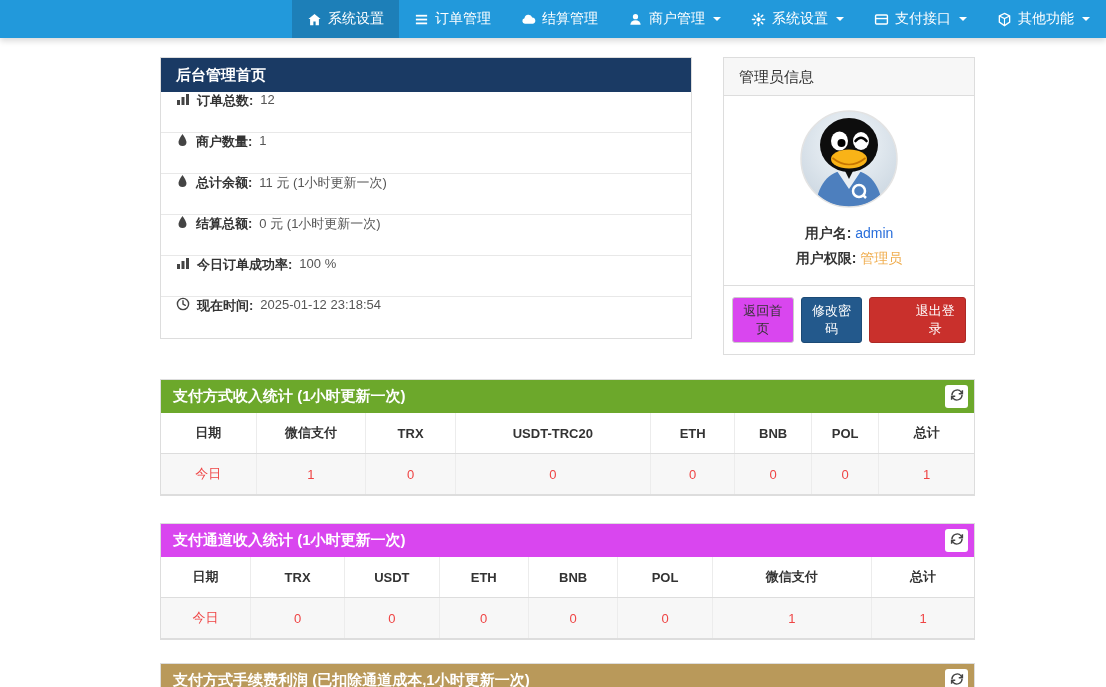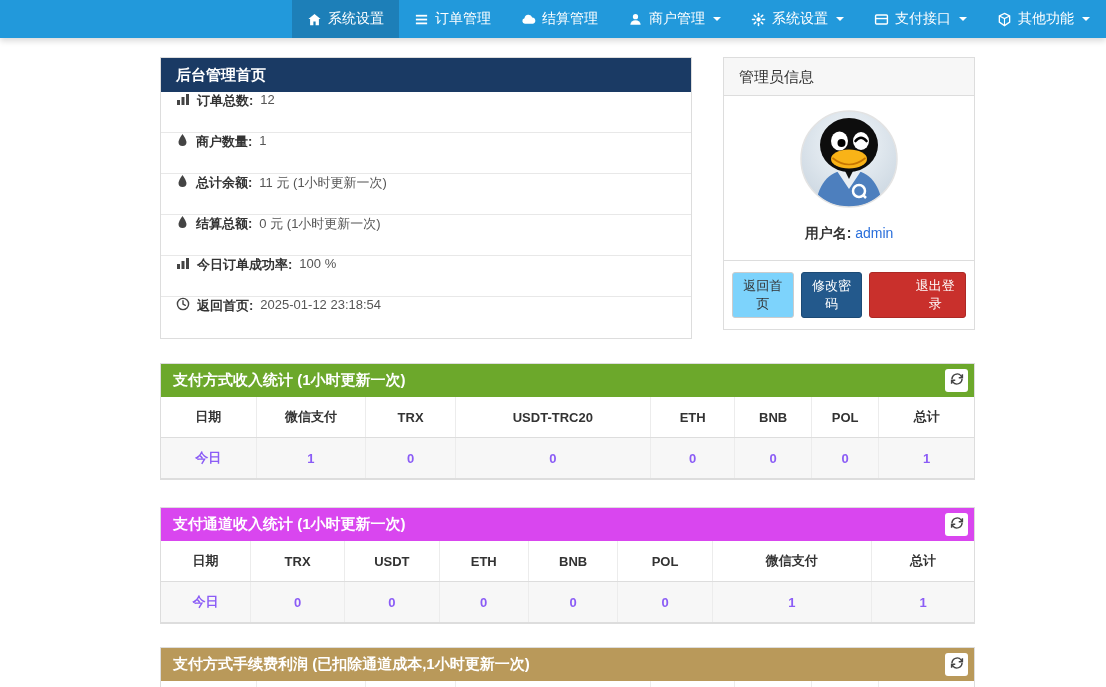--- a/index.html
+++ b/index.html
@@ -38,41 +38,41 @@
   .admin-header { background:#f7f7f7; border-bottom:1px solid #ddd; color:#333;
                   font-size:15px; padding:0 15px; height:38px; line-height:37px; }
   .admin-body { padding:13px 10px 14px; text-align:center; }
   .avatar-wrap { display:flex; justify-content:center; margin-bottom:8px; }
   .admin-line { font-size:14px; line-height:25px; color:#333; font-weight:bold; }
   .link-blue { color:#2a6fdb; font-weight:normal; text-decoration:none; cursor:pointer; }
   .role-orange { color:#f0ad4e; font-weight:normal; }
   .admin-footer { border-top:1px solid #ddd; padding:11px 8px; display:flex; justify-content:center; gap:7px; }
   .btn { font-size:13px; padding:4px 9px; border-radius:3px; border:1px solid transparent;
          cursor:pointer; font-family:inherit; line-height:1.4; }
-  .btn-default { background:#7dd3fc; border-color:#ccc; color:#333; }
+  .btn-default { background:#d946ef; border-color:#ccc; color:#333; }
   .btn-primary { background:#23598c; border-color:#1c4a75; color:#fff; }
   .btn-danger  { background:#c9302c; border-color:#ac2925; color:#fff;padding-left:44px; }
 
   
   .tbl { margin-top:24px; border:1px solid #ddd; background:#fff; }
   .tbl-2 { margin-top:27px; }
   .tbl-3 { margin-top:23px; }
   .bar { display:flex; align-items:center; justify-content:space-between;
          padding:0 6px 0 12px; height:33px; color:#fff; font-size:15px; font-weight:bold; }
   .bar.green  { background:#6ca82b; }
   .bar.orange { background:#d946ef; }
   .bar.tan    { background:#b9995a; }
   .refresh-btn { width:23px; height:23px; background:#fff; border:none; border-radius:3px;
                  display:flex; align-items:center; justify-content:center; cursor:pointer; padding:0; }
   table { width:100%; border-collapse:collapse; font-size:13px; table-layout:fixed; }
   th,td { padding:11px 12px; text-align:center; border-bottom:1px solid #ddd;
           border-left:1px solid #ececec; overflow:hidden; }
   th:first-child, td:first-child { border-left:none; }
   th { color:#333; font-weight:bold; background:#fff; }
-  td { color:#8b5cf6;font-weight:bold; }
+  td { color:#ef4444; }
   tbody tr { background:#f7f7f7; }
 </style>
 </head>
 <body>
 
 <nav class="navbar">
   <ul class="nav">
     <li class="nav-item active">
       <span>
           <svg width="15" height="15" viewBox="0 0 16 16">
@@ -209,21 +209,21 @@
         <span class="stat-label">今日订单成功率:</span>
         <span>100 %</span>
       </div>
       <div class="stat-row">
         <span>
             <svg width="14" height="14" viewBox="0 0 14 14">
               <circle cx="7" cy="7" r="5.6" fill="none" stroke="#444" stroke-width="1.4"></circle>
               <path d="M7 3.8V7l2.3 1.3" stroke="#444" stroke-width="1.4" fill="none" stroke-linecap="round"></path>
             </svg>
           </span>
-        <span class="stat-label">返回首页:</span>
+        <span class="stat-label">现在时间:</span>
         <span>2025-01-12 23:18:54</span>
       </div>
     </section>
 
     <aside class="panel admin">
       <div class="admin-header">管理员信息</div>
       <div class="admin-body">
         <div class="avatar-wrap">
           <span>
             <svg width="100" height="100" viewBox="0 0 100 100">
@@ -251,20 +251,24 @@
                 <ellipse cx="50" cy="50" rx="18" ry="9.5" fill="#f9b317"></ellipse>
                 <path d="M33.5 49q16.5 13 33 0" stroke="#c77500" stroke-width="1.6" fill="none"></path>
               </g>
               <circle cx="50" cy="50" r="48" fill="none" stroke="#e3e3e3" stroke-width="1.5"></circle>
             </svg>
           </span>
         </div>
         <div class="admin-line">
           <span>用户名:</span>
           <a class="link-blue">admin</a>
+        </div>
+        <div class="admin-line">
+          <span>用户权限:</span>
+          <span class="role-orange">管理员</span>
         </div>
       </div>
       <div class="admin-footer">
         <button class="btn btn-default">返回首页</button>
         <button class="btn btn-primary">修改密码</button>
         <button class="btn btn-danger">退出登录</button>
       </div>
     </aside>
   </div>
 

